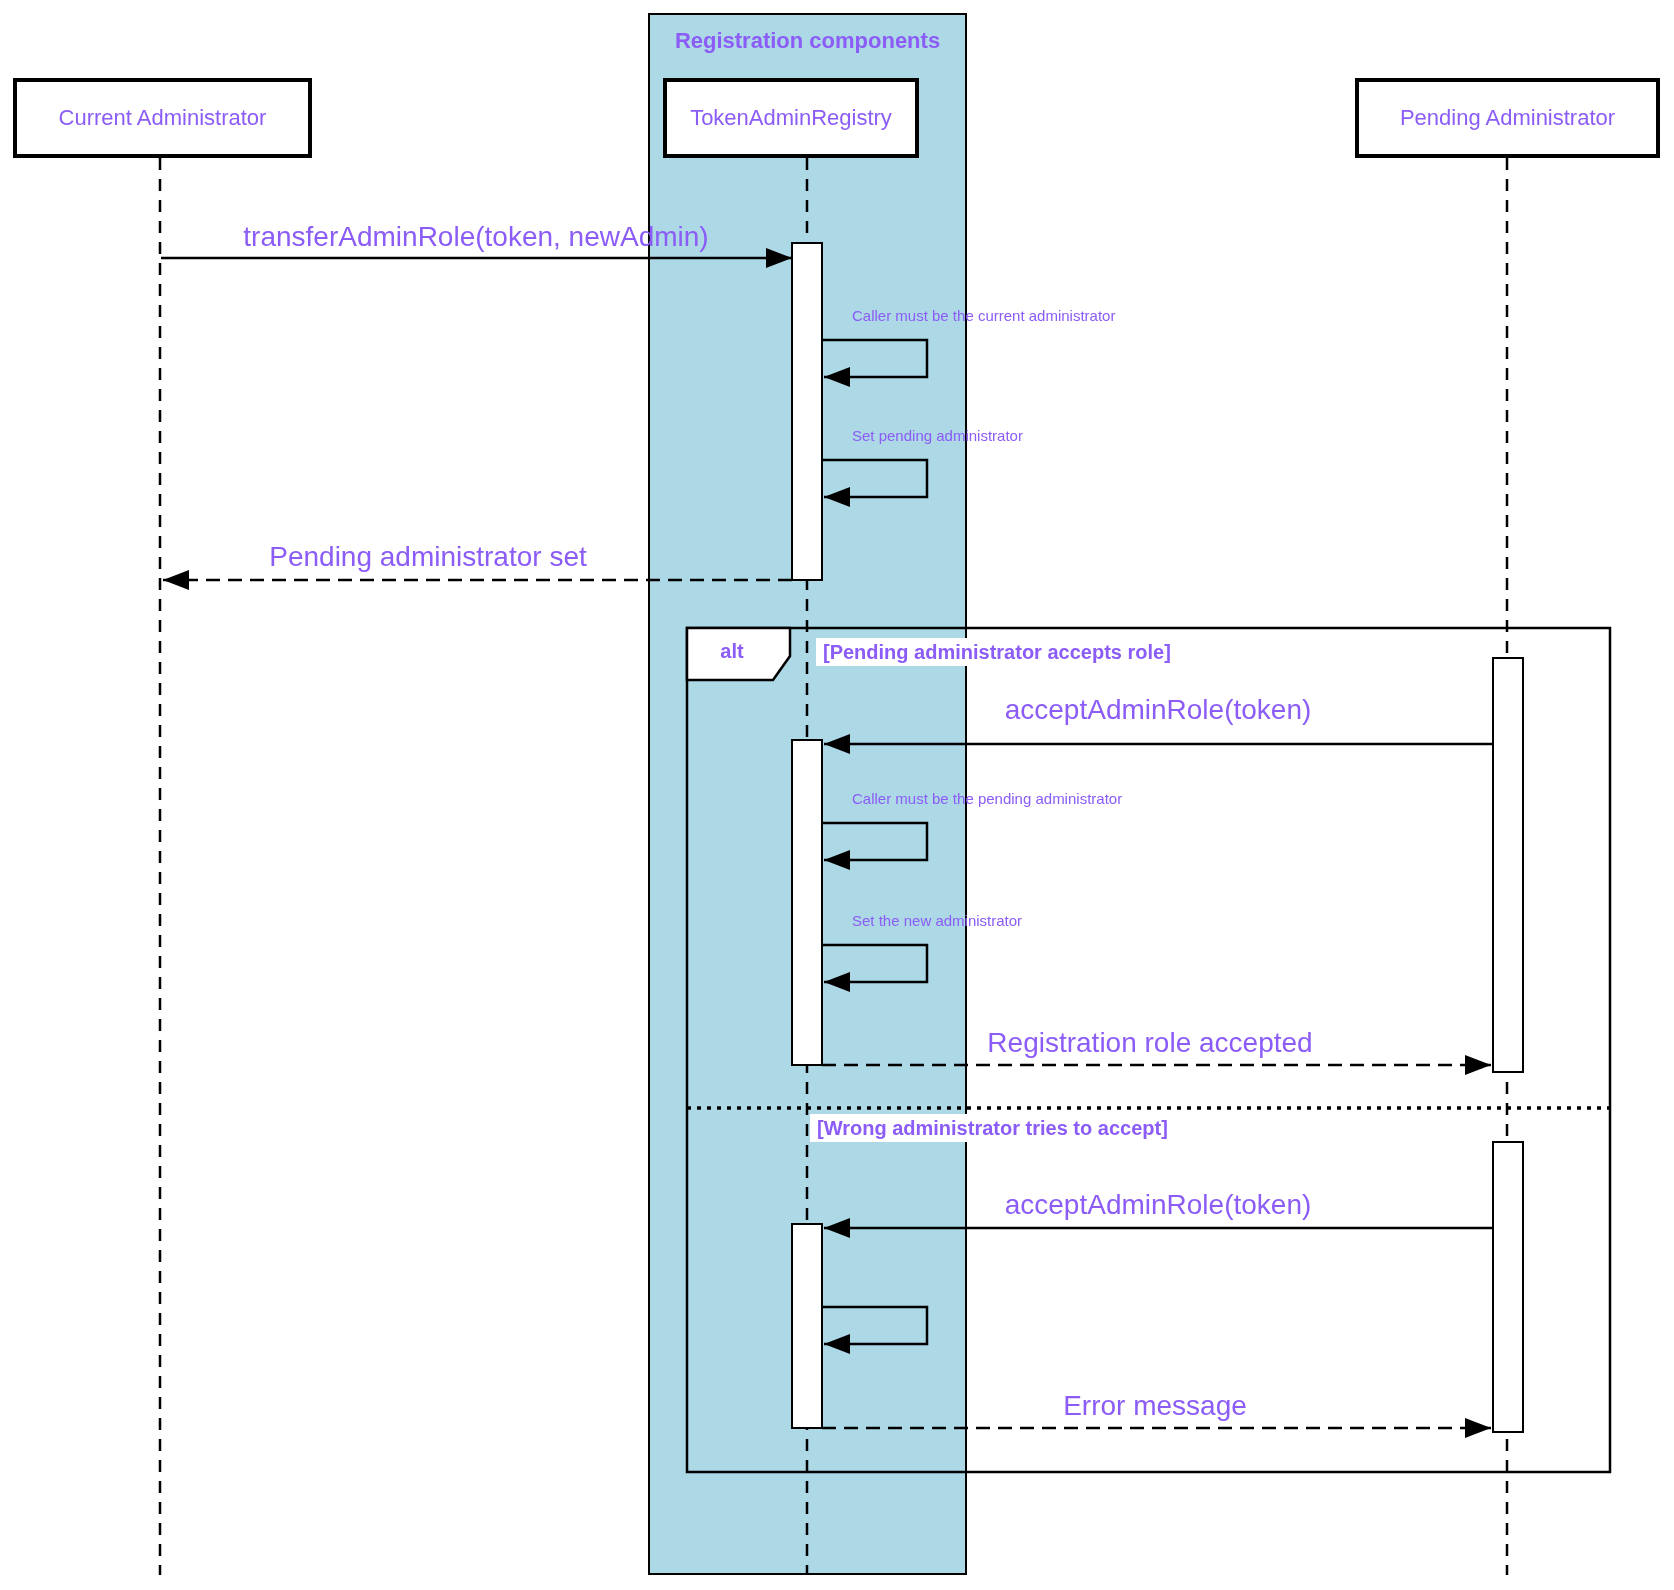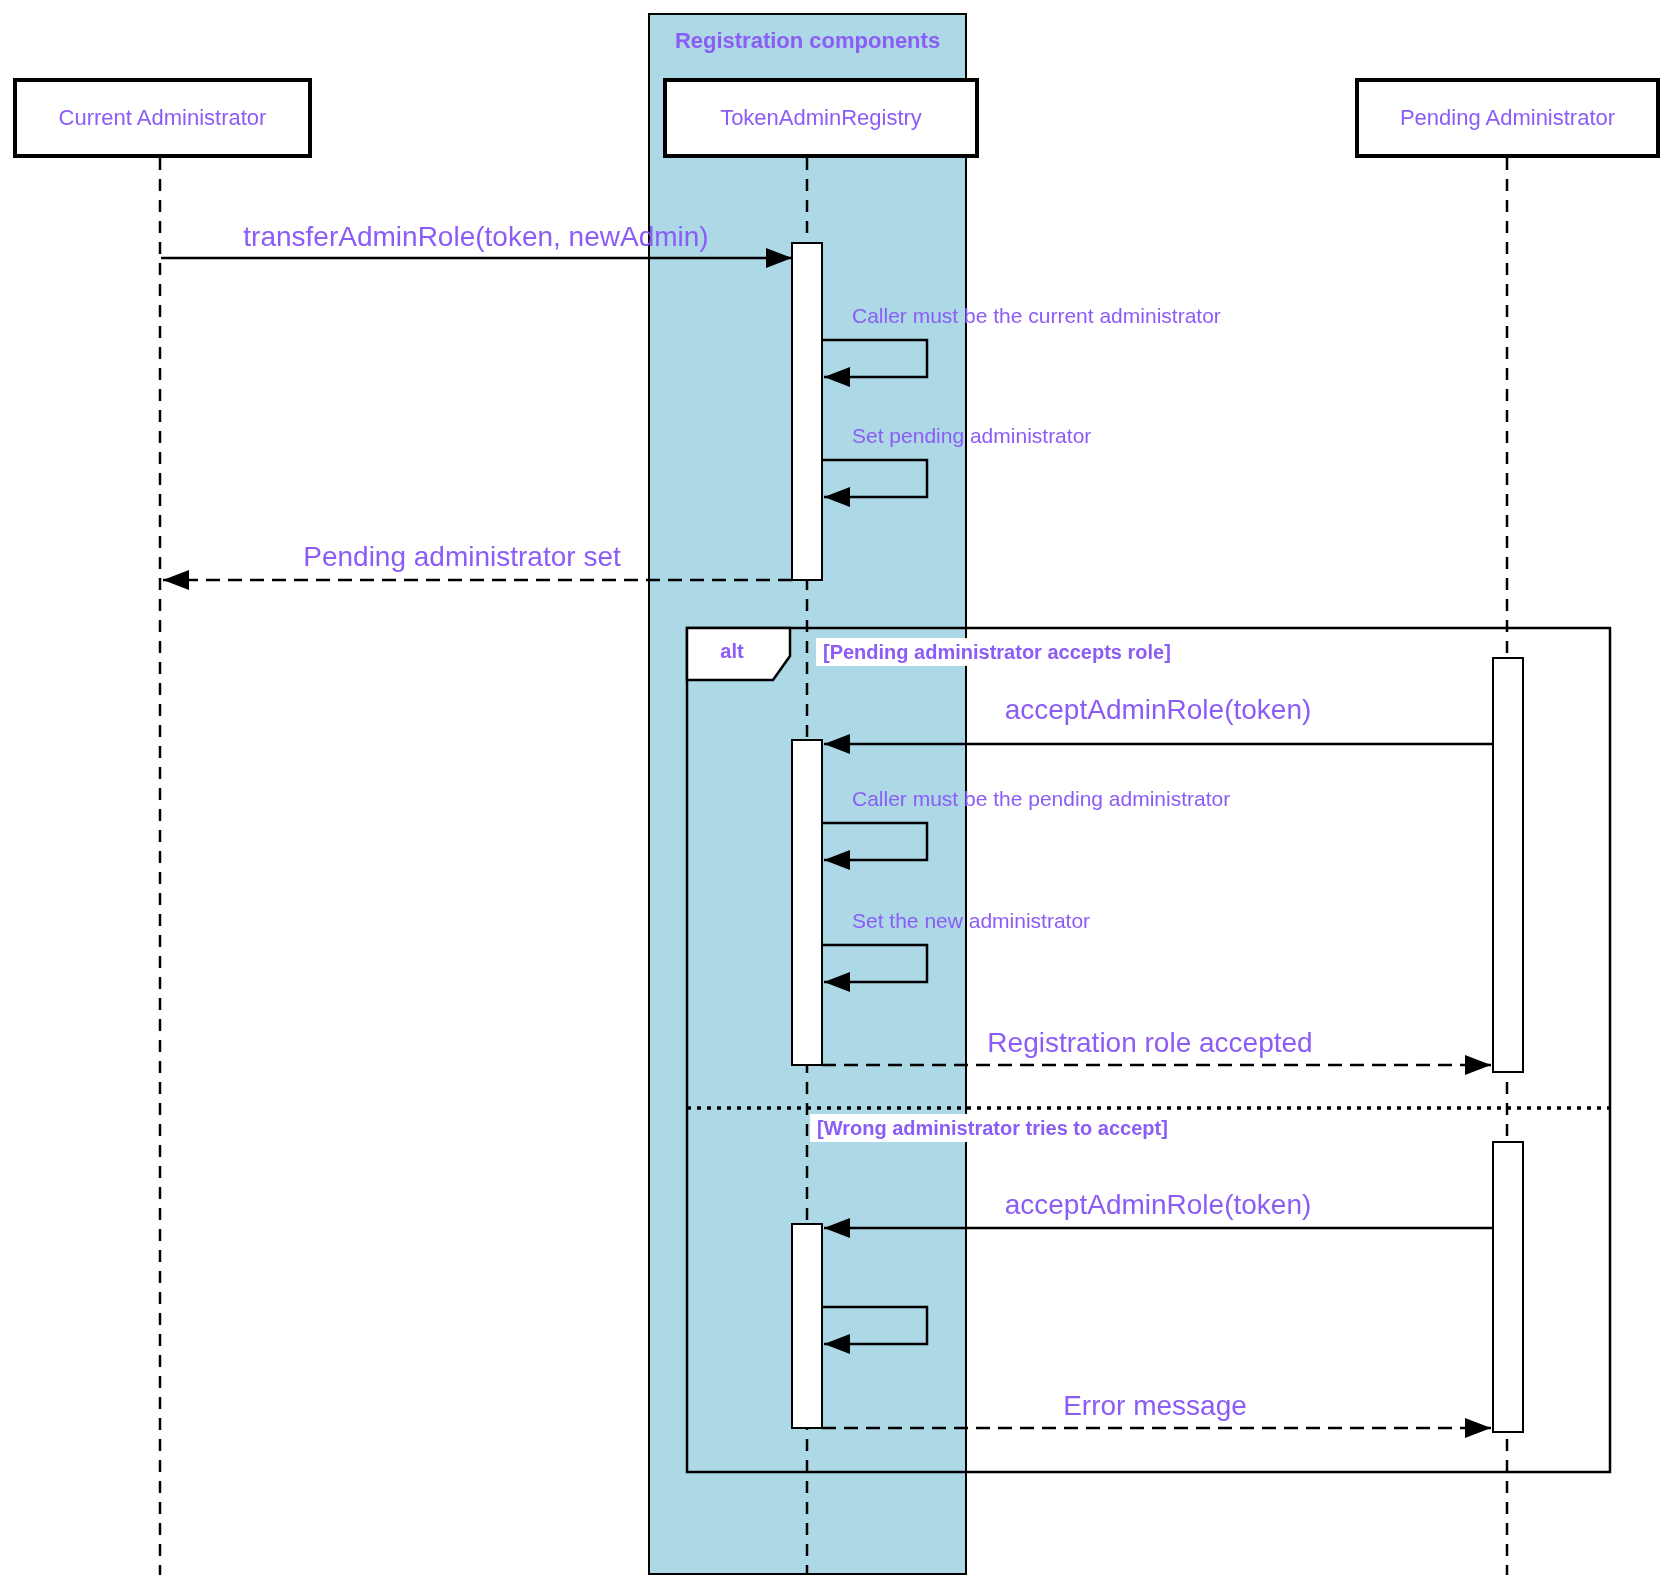--- a/index.html
+++ b/index.html
@@ -40,21 +40,21 @@
   }
   .msg-label {
     position: absolute;
     transform: translateX(-50%);
     font-size: 28px;
     white-space: nowrap;
     line-height: 26px;
   }
   .msg-label-left {
     position: absolute;
-    font-size: 21px;
+    font-size: 15px;
     white-space: nowrap;
     line-height: 26px;
   }
   .cond-label {
     position: absolute;
     font-size: 20px; font-weight: bold;
     white-space: nowrap;
     background: #ffffff;
     padding: 3px 7px;
     line-height: 22px;
@@ -106,35 +106,35 @@
     <line x1="822" y1="1065" x2="1491" y2="1065" stroke="#000" stroke-width="2.5" stroke-dasharray="14,8" marker-end="url(#arrowhead)"></line>
 
     <line x1="1493" y1="1228" x2="824" y2="1228" stroke="#000" stroke-width="2.5" marker-end="url(#arrowhead)"></line>
     <path d="M822,1307 H927 V1344 H824" fill="none" stroke="#000" stroke-width="2.5" marker-end="url(#arrowhead)"></path>
     <line x1="822" y1="1428" x2="1491" y2="1428" stroke="#000" stroke-width="2.5" stroke-dasharray="14,8" marker-end="url(#arrowhead)"></line>
   </svg>
 
   <div class="actor-box" style="left:13px; width:299px;">
     <span>Current Administrator</span>
   </div>
-  <div class="actor-box" style="left:663px; width:316px;">
+  <div class="actor-box" style="left:663px; width:256px;">
     <span>TokenAdminRegistry</span>
   </div>
   <div class="actor-box" style="left:1355px; width:305px;">
     <span>Pending Administrator</span>
   </div>
 
   <div class="alt-operator">alt</div>
   <div class="cond-label" style="left:816px; top:638px;">[Pending administrator accepts role]</div>
   <div class="cond-label" style="left:810px; top:1114px;">[Wrong administrator tries to accept]</div>
 
   <div class="msg-label" style="left:476px; top:224px;">transferAdminRole(token, newAdmin)</div>
   <div class="msg-label-left" style="left:852px; top:303px;">Caller must be the current administrator</div>
   <div class="msg-label-left" style="left:852px; top:423px;">Set pending administrator</div>
-  <div class="msg-label" style="left:462px; top:544px;text-align:center;">Pending administrator set</div>
+  <div class="msg-label" style="left:428px; top:544px;text-align:center;">Pending administrator set</div>
 
   <div class="msg-label" style="left:1158px; top:697px;">acceptAdminRole(token)</div>
   <div class="msg-label-left" style="left:852px; top:786px;">Caller must be the pending administrator</div>
   <div class="msg-label-left" style="left:852px; top:908px;">Set the new administrator</div>
   <div class="msg-label" style="left:1150px; top:1030px;">Registration role accepted</div>
 
   <div class="msg-label" style="left:1158px; top:1192px;">acceptAdminRole(token)</div>
   <div class="msg-label" style="left:1155px; top:1393px;">Error message</div>
 
 </div>

